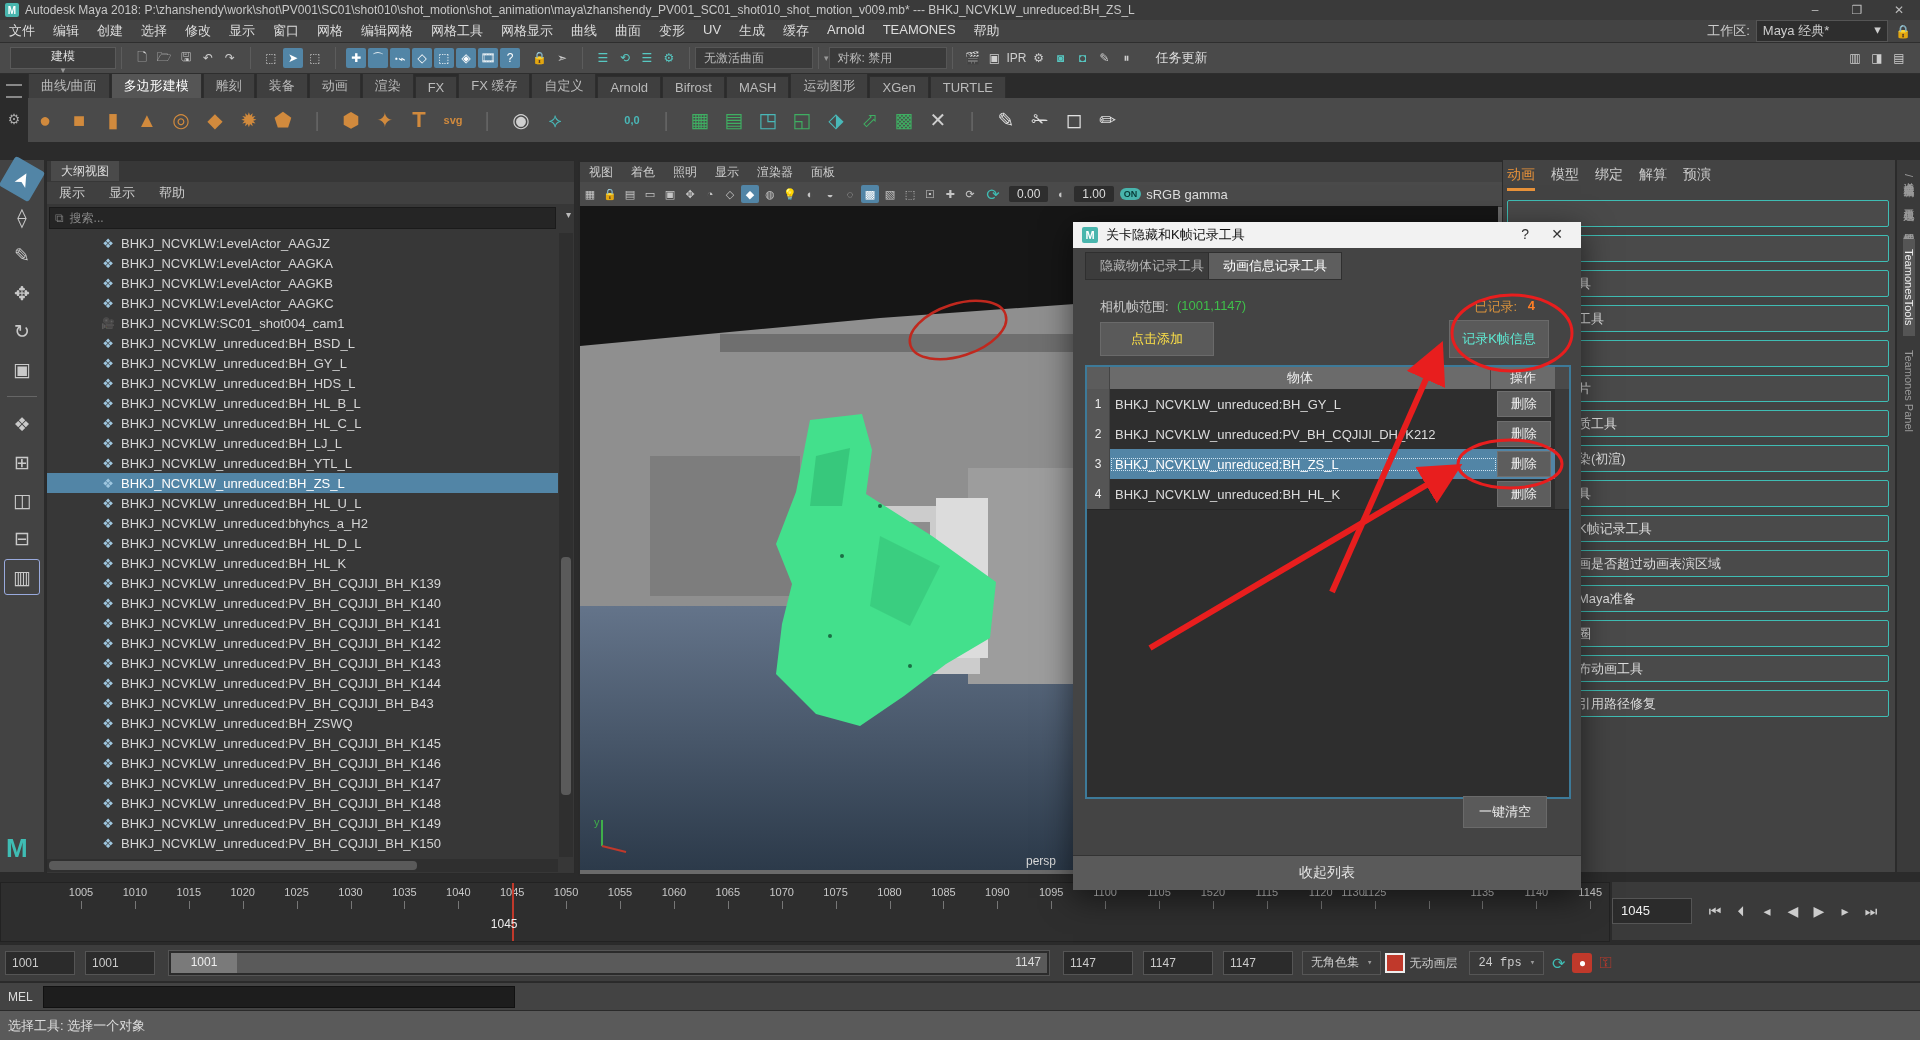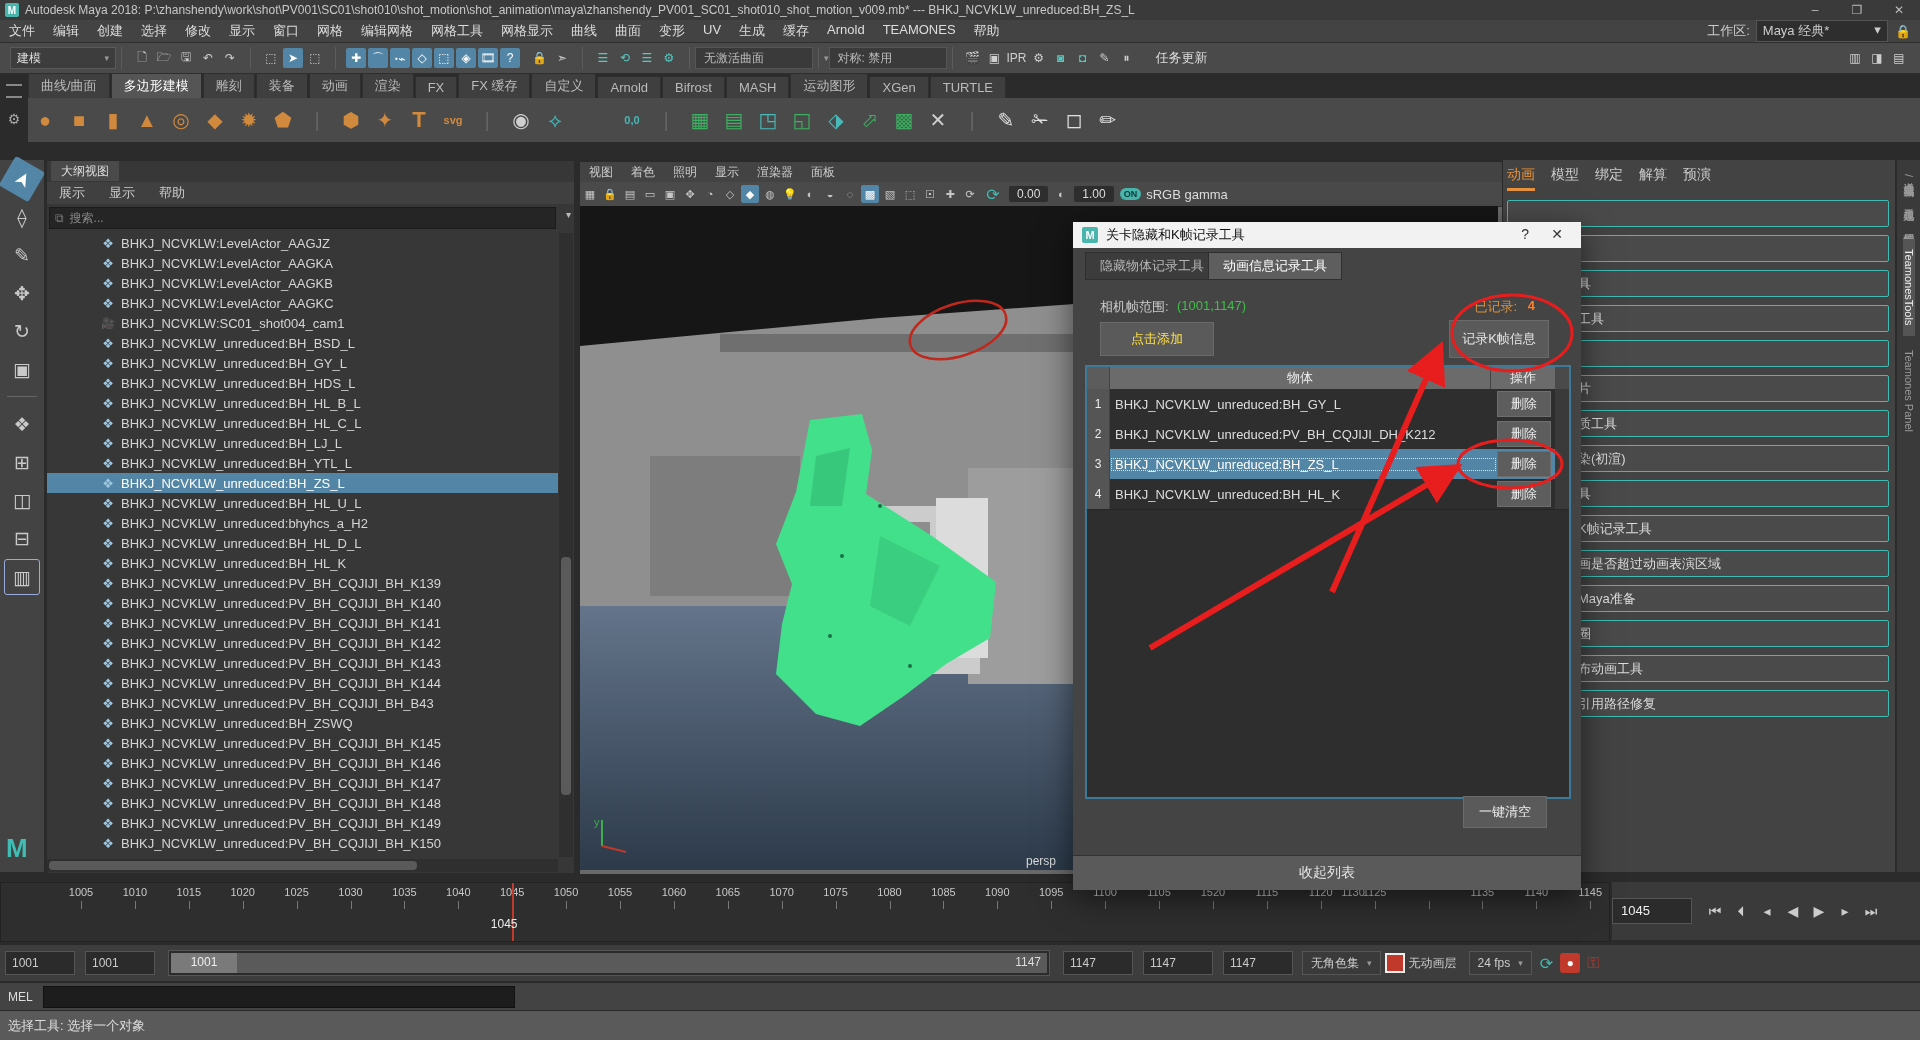--- a/index.html
+++ b/index.html
@@ -15,21 +15,21 @@
   #menubar .mi{padding:0 9px;}
   #workspace{position:absolute;right:8px;top:0;height:22px;display:flex;align-items:center;color:#ccc;}
   #workspace .dd{background:#2e2e2e;border:1px solid #555;padding:1px 6px;margin-left:6px;width:118px;display:flex;justify-content:space-between;}
   
   #statusline{left:0;top:43px;width:1920px;height:30px;background:#4a4a4a;display:flex;align-items:center;border-bottom:1px solid #2e2e2e;}
   .sgrp{display:flex;align-items:center;margin:0 4px;}
   .sep{width:1px;height:22px;background:#5c5c5c;margin:0 5px;}
   .sico{width:20px;height:20px;margin:0 1px;border-radius:2px;display:flex;align-items:center;justify-content:center;font-size:12px;color:#cfcfcf;}
   .sico.on{background:#5285a6;color:#fff;}
   .sico.teal{color:#57c8c2;}
-  #mode-dd{background:#3d3d3d;border:1px solid #5a5a5a;color:#ddd;font-size:12px;width:92px;height:20px;display:flex;align-items:center;justify-content:space-between;padding:0 6px;margin-left:10px;}
+  #mode-dd{background:#3d3d3d;border:1px solid #5a5a5a;color:#ddd;font-size:12px;width:92px;height:20px;display:flex;align-items:center;justify-content:space-between;padding:0 6px;margin-left:10px;flex-direction:column;}
   .sfield{background:#3a3a3a;border:1px solid #565656;color:#bbb;font-size:12px;height:20px;line-height:20px;padding:0 8px;min-width:100px;}
   #task-update{color:#ddd;font-size:13px;margin-left:14px;}
   #status-right{position:absolute;right:6px;display:flex;}
   
   #shelftabs{left:28px;top:74px;width:1892px;height:24px;display:flex;align-items:flex-end;color:#bbb;font-size:13px;}
   #shelftabs .tab{padding:3px 12px;background:#3f3f3f;border:1px solid #2e2e2e;border-bottom:none;margin-right:1px;white-space:nowrap;}
   #shelftabs .tab.active{background:#555;color:#fff;}
   #shelf-handle{left:6px;top:84px;width:16px;height:10px;border-top:2px solid #888;border-bottom:2px solid #888;}
   #shelficons{left:28px;top:98px;width:1892px;height:44px;background:#4a4a4a;display:flex;align-items:center;}
   .shico{width:30px;height:30px;margin:0 2px;display:flex;align-items:center;justify-content:center;font-size:20px;border-radius:3px;}
@@ -73,21 +73,21 @@
   #dlg-micon{width:16px;height:16px;background:#49b5ad;color:#fff;font-size:11px;font-weight:bold;display:flex;align-items:center;justify-content:center;margin:0 8px 0 9px;border-radius:2px;}
   #dlg-help{position:absolute;right:52px;top:4px;color:#333;font-size:14px;}
   #dlg-close{position:absolute;right:18px;top:4px;color:#333;font-size:14px;}
   .dlg-tab{position:absolute;top:30px;height:26px;font-size:13px;line-height:26px;padding:0 14px;color:#b5b5b5;background:#3c3c3c;border:1px solid #2f2f2f;}
   .dlg-tab.active{background:#5e5e5e;color:#fff;}
   #dlg-range-label{position:absolute;left:27px;top:76px;color:#ccc;font-size:13px;}
   #dlg-range-value{position:absolute;left:104px;top:76px;color:#3fbf4a;font-size:13px;}
   #dlg-rec-label{position:absolute;right:64px;top:76px;color:#d8913c;font-size:13px;}
   #dlg-rec-count{position:absolute;right:46px;top:76px;color:#ff7f27;font-size:13px;font-weight:bold;}
   #dlg-add{position:absolute;left:27px;top:100px;width:112px;height:32px;background:#5a5a5a;color:#fde047;font-size:13px;border:1px solid #6a6a6a;display:flex;align-items:center;justify-content:center;}
-  #dlg-record{position:absolute;right:32px;top:98px;width:98px;height:36px;background:#5a5a5a;color:#e5e5e5;font-size:13px;border:1px solid #6a6a6a;display:flex;align-items:center;justify-content:center;}
+  #dlg-record{position:absolute;right:32px;top:98px;width:98px;height:36px;background:#5a5a5a;color:#5eead4;font-size:13px;border:1px solid #6a6a6a;display:flex;align-items:center;justify-content:center;}
   #dlg-table{position:absolute;left:12px;top:143px;width:482px;height:430px;border:2px solid #3d7a99;background:#2e2e2e;}
   #dlg-thead{position:absolute;left:0;top:0;width:100%;height:22px;background:#6b6b6b;display:flex;color:#eee;font-size:13px;}
   #th-num{width:22px;background:#5c5c5c;border-right:1px solid #444;}
   #th-obj{flex:1;text-align:center;line-height:22px;}
   #th-act{width:64px;text-align:center;line-height:22px;border-left:1px solid #444;}
   #th-gut{width:14px;background:#4a4a4a;}
   .dlg-row{position:absolute;left:0;width:100%;height:30px;display:flex;align-items:center;color:#ddd;font-size:13px;background:#2e2e2e;border-bottom:1px solid #262626;}
   .dlg-row .num{width:22px;text-align:center;background:#555;align-self:stretch;line-height:30px;border-right:1px solid #444;font-size:12px;color:#eee;}
   .dlg-row .nm{flex:1;padding-left:5px;white-space:nowrap;overflow:hidden;}
   .dlg-row.sel{background:#5285a6;color:#fff;}
@@ -115,21 +115,21 @@
   #tl-right{left:1612px;top:882px;width:308px;height:58px;background:#3a3a3a;display:flex;align-items:center;}
   #cur-frame-field{background:#2b2b2b;border:1px solid #555;color:#eee;font-size:13px;width:70px;height:24px;line-height:24px;padding-left:8px;margin-right:10px;}
   .pb{width:26px;height:26px;color:#ccc;font-size:14px;display:flex;align-items:center;justify-content:center;}
   
   #rangebar{left:0;top:944px;width:1920px;height:36px;background:#3d3d3d;display:flex;align-items:center;border-top:1px solid #2a2a2a;}
   .rfield{background:#2b2b2b;border:1px solid #555;color:#ccc;font-size:12px;height:22px;line-height:22px;padding:0 6px;min-width:56px;margin:0 5px;}
   #range-track{position:relative;height:24px;background:#2b2b2b;border:1px solid #555;flex:0 0 880px;margin:0 8px;}
   #range-inner{position:absolute;left:2px;top:2px;bottom:2px;right:2px;background:#5a5a5a;}
   #range-start-grab{position:absolute;left:2px;top:2px;bottom:2px;width:66px;background:#7a7a7a;color:#eee;font-size:12px;text-align:center;line-height:18px;}
   #range-end-label{position:absolute;right:8px;top:2px;color:#ddd;font-size:12px;line-height:18px;}
-  .rdd{background:#3a3a3a;border:1px solid #565656;color:#ccc;font-size:12px;height:22px;line-height:22px;padding:0 8px;margin:4px 4px;display:flex;}
+  .rdd{background:#3a3a3a;border:1px solid #565656;color:#ccc;font-size:12px;height:22px;line-height:22px;padding:0 8px;margin:4px 4px;display:flex;font-family:Liberation Mono, monospace;}
   .rdd .caret{margin-left:8px;font-size:9px;color:#999;}
   .layer-ic{width:16px;height:16px;background:#c0392b;border:2px solid #eee;margin-right:4px;}
   .key-ic{width:20px;height:20px;background:#c0392b;border-radius:3px;margin:0 3px;display:flex;align-items:center;justify-content:center;color:#fff;font-size:11px;}
   .teal-ic{color:#3fbdb4;font-size:16px;margin:0 4px;}
   
   #cmdline{left:0;top:982px;width:1920px;height:28px;background:#434343;display:flex;align-items:center;border-top:1px solid #2a2a2a;}
   #mel-label{color:#ddd;font-size:12px;margin:0 10px 0 8px;}
   #mel-input{background:#1d1d1d;border:1px solid #111;height:20px;width:470px;}
   #helpline{left:0;top:1010px;width:1920px;height:30px;background:#5a5a5a;color:#dedede;font-size:13px;display:flex;align-items:center;padding-left:8px;border-top:1px solid #2a2a2a;}
   

